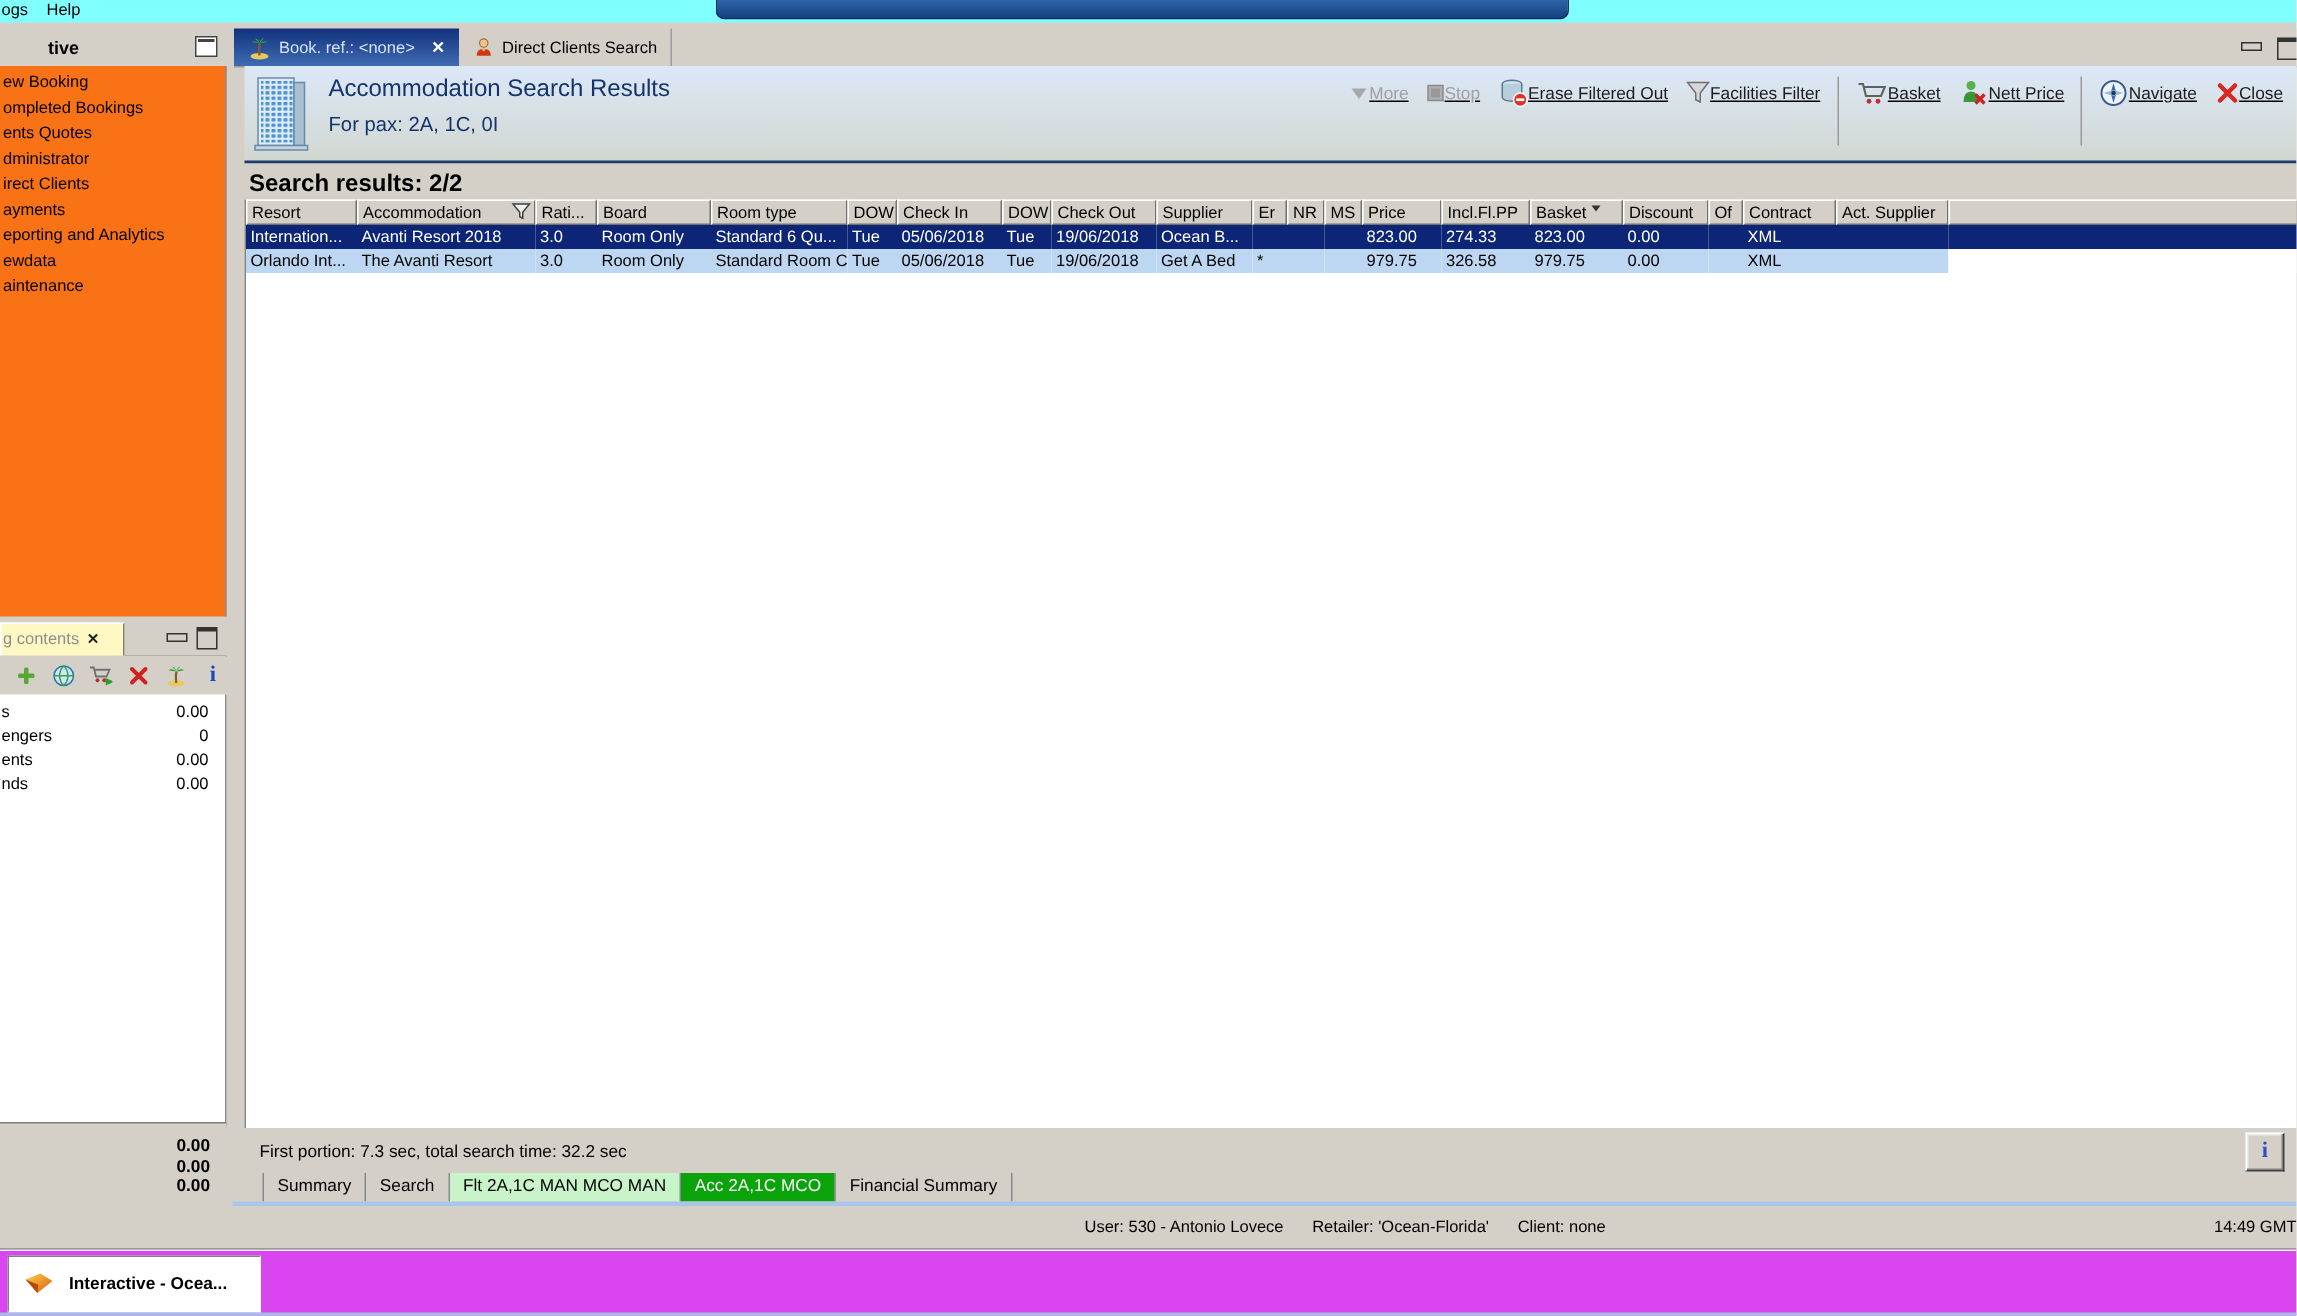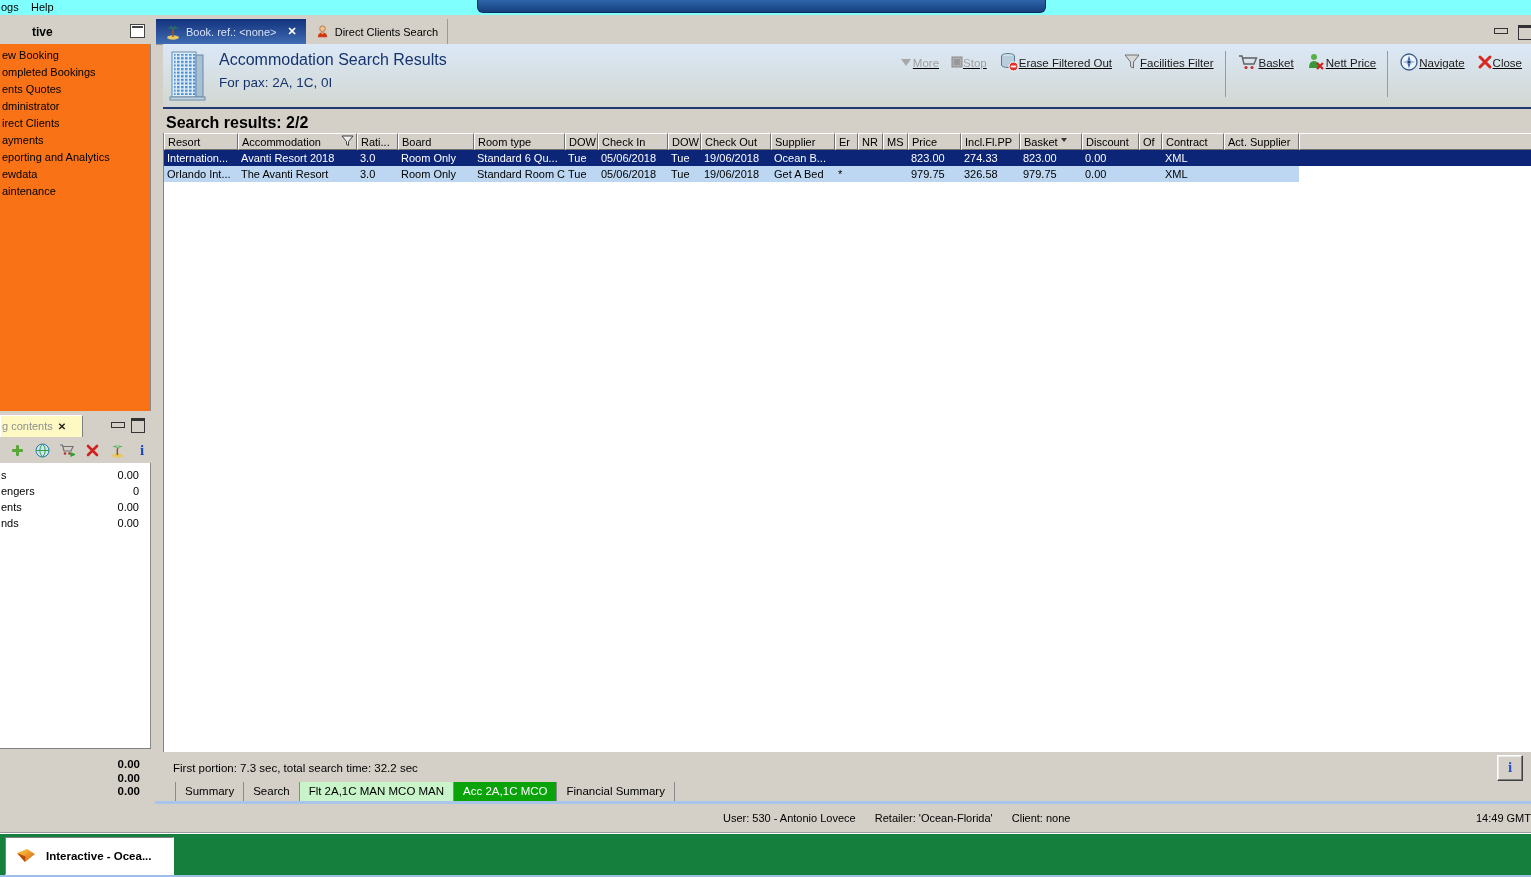--- a/index.html
+++ b/index.html
@@ -104,21 +104,21 @@
 
   #blue-edge{position:absolute;left:155px;right:0;top:801px;height:3px;background:var(--blue-edge,#a9c6ea);}
 
   
   #status-bar{position:absolute;left:0;top:805px;width:100%;height:26px;background:#d4d0c8;}
   #status-user-group{position:absolute;left:723px;top:7px;white-space:nowrap;}
   #status-user-group span{margin-right:16px;}
   #status-gmt{position:absolute;right:0px;top:7px;white-space:nowrap;}
 
   
-  #taskbar{position:absolute;left:0;top:833px;width:100%;height:44px;background:#15803d;border-top:1px solid #fff;}
+  #taskbar{position:absolute;left:0;top:833px;width:100%;height:44px;background:#d946ef;border-top:1px solid #fff;}
   #taskbar::before{content:"";position:absolute;left:0;top:-2px;width:100%;height:1px;background:#9a9a9a;}
   #task-btn{position:absolute;left:5px;top:3px;width:158px;height:36px;background:#fff;
     border:1px solid;border-color:#808080 #fff #fff #808080;
     display:flex;align-items:center;gap:9px;padding-left:9px;font-weight:bold;font-size:11.5px;cursor:pointer;}
   #tray{position:absolute;right:0;top:0;height:44px;display:flex;align-items:center;gap:8px;margin-top:44px;}
   #tray-clock{text-align:right;line-height:14px;font-size:11.5px;margin:0 6px 0 6px;}
   #screen-bottom{position:absolute;left:0;bottom:0;width:100%;height:2px;background:#9cc0e6;}
 </style>
 </head>
 <body>

